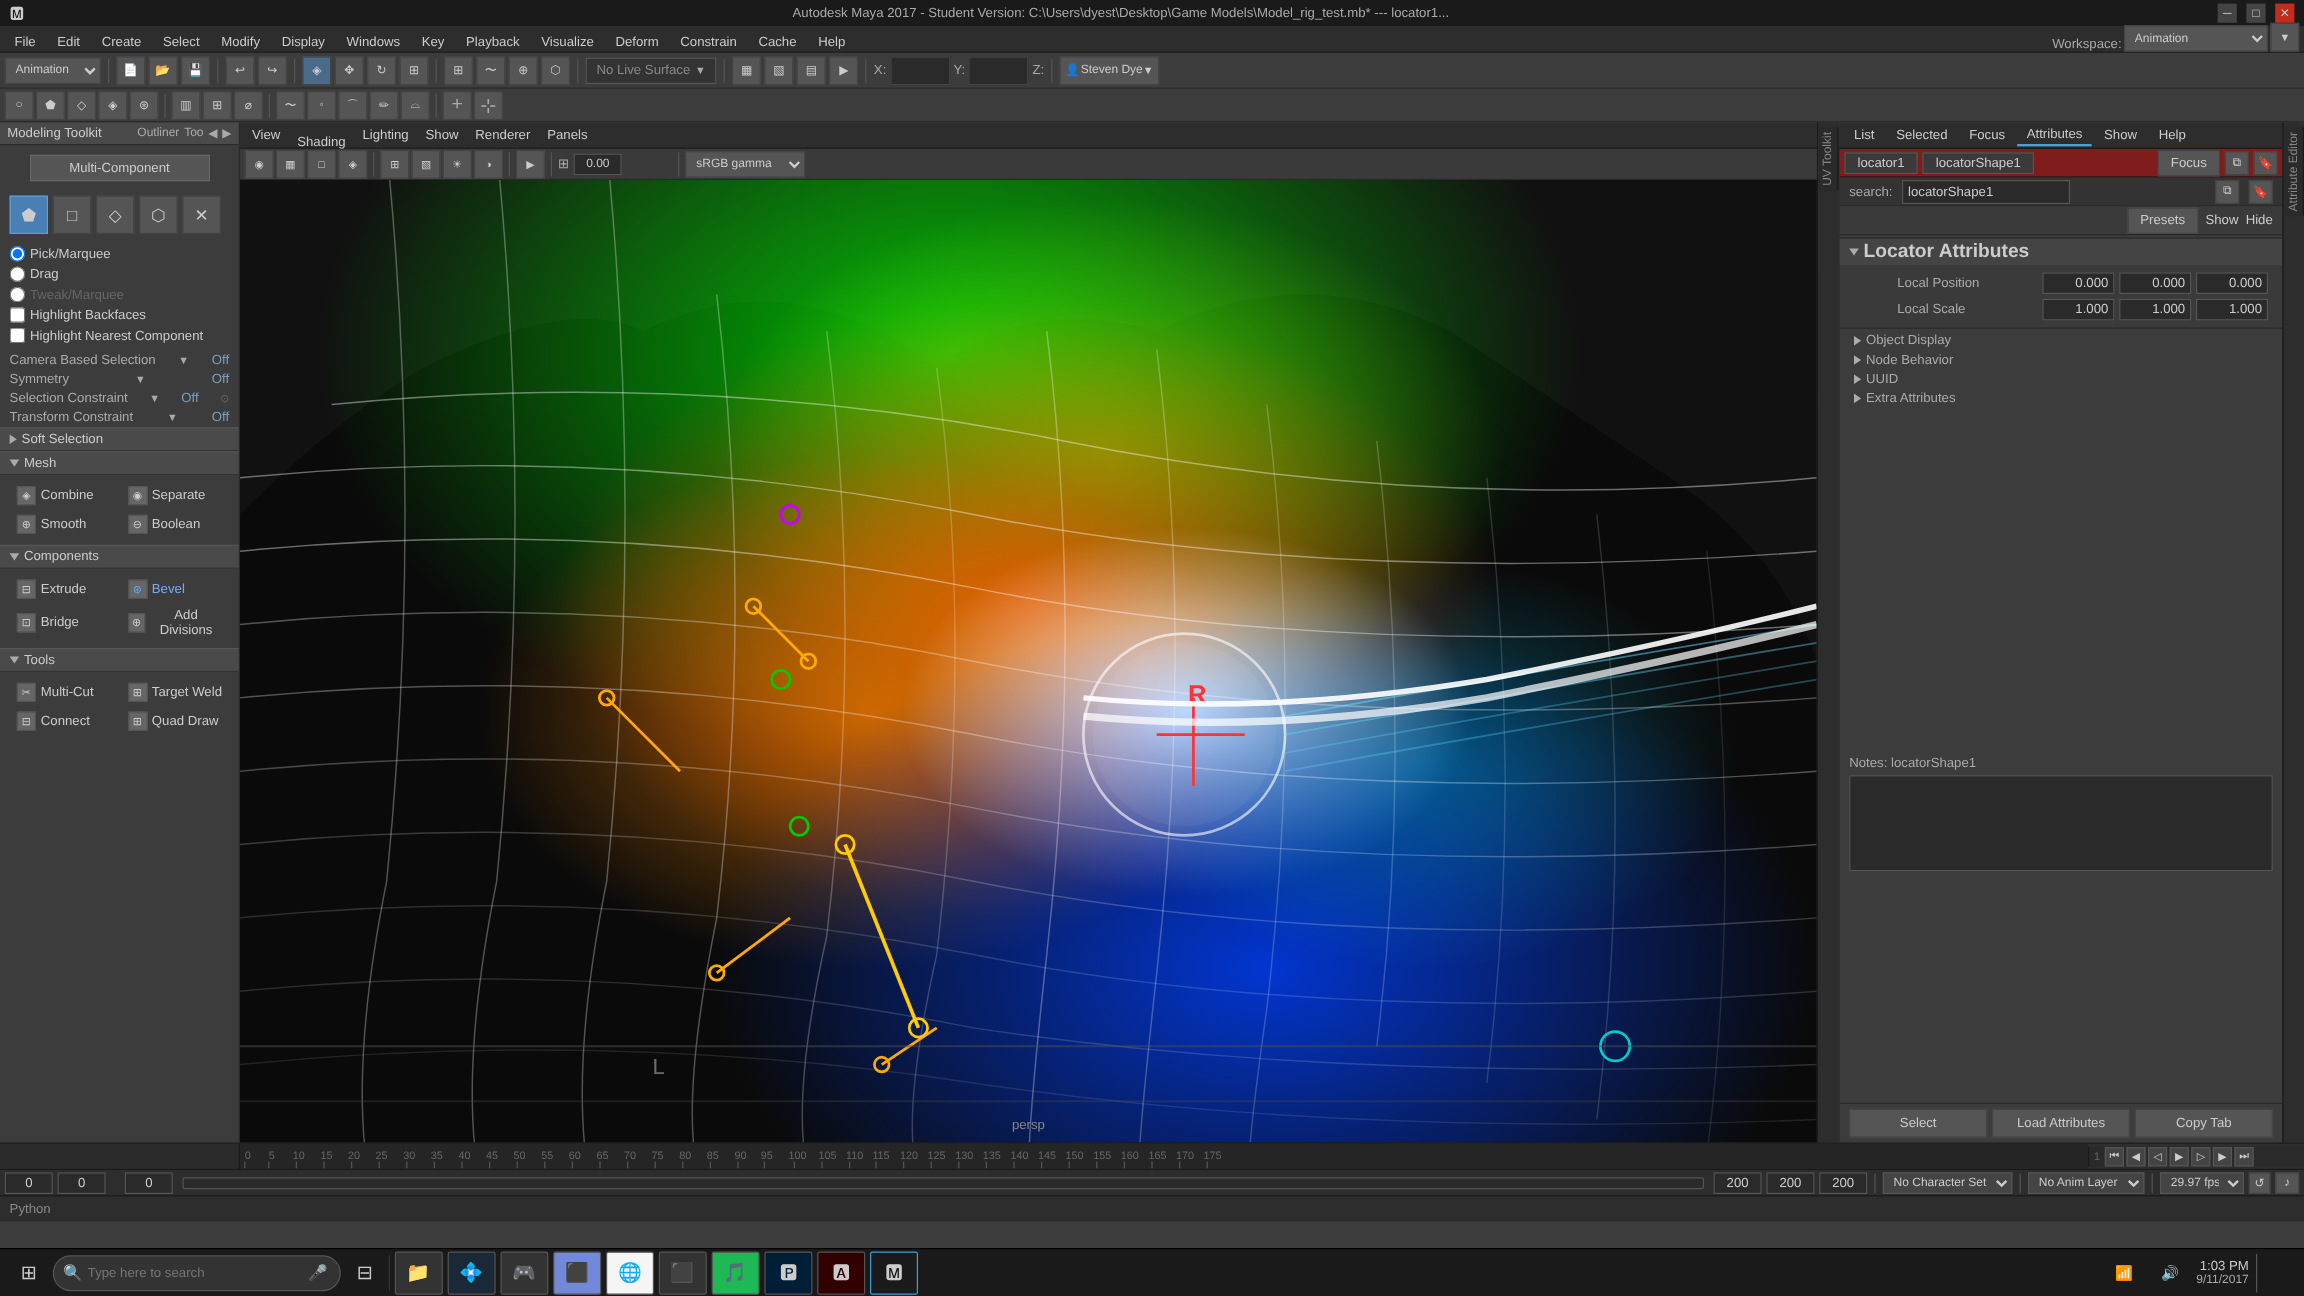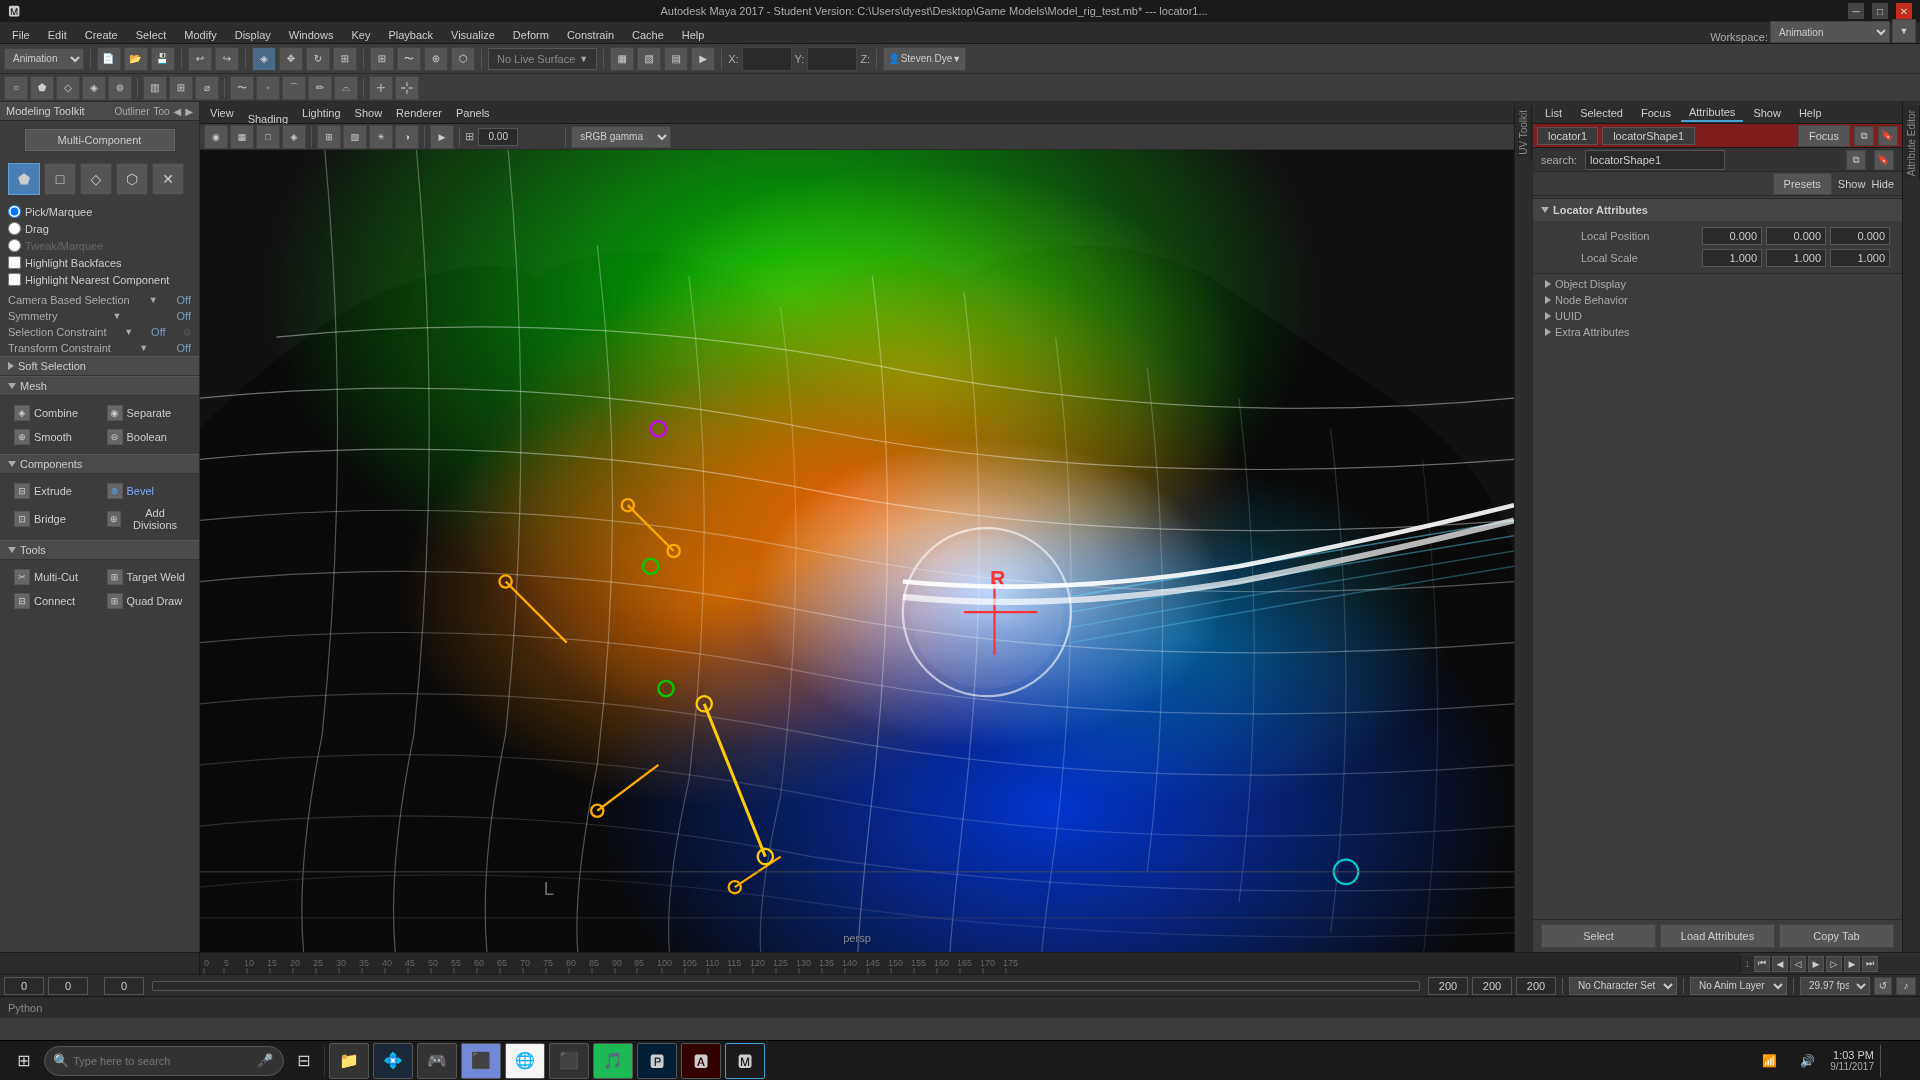--- a/index.html
+++ b/index.html
@@ -117,21 +117,21 @@
 
     #attr-content { flex: 1; display: flex; flex-direction: column; overflow-y: auto; }
     .attr-input { height: 20px; background: #2a2a2a; border: 1px solid #555; color: #ccc; font-size: 11px; padding: 0 4px; flex: 1; }
     .attr-btn { height: 22px; padding: 0 10px; background: #555; border: 1px solid #444; color: #ccc; cursor: pointer; font-size: 11px; }
 
     .attr-section {
       background: #3a3a3a; margin: 2px 0; border-top: 1px solid #2a2a2a; border-bottom: 1px solid #2a2a2a;
     }
     .attr-section-header {
       height: 22px; background: #444; display: flex; align-items: center; padding: 0 8px; gap: 4px;
-      cursor: pointer; font-size: 11px; font-weight: bold;
+      cursor: pointer; font-size: 16px; font-weight: bold;
     }
     .attr-row { display: flex; align-items: center; padding: 2px 12px; justify-content: space-between; }
     .attr-label { color: #aaa; font-size: 11px; min-width: 100px; margin-left: 36px; }
     .attr-fields { display: flex; gap: 4px; }
     .attr-field { width: 60px; height: 18px; background: #2a2a2a; border: 1px solid #555; color: #ccc; font-size: 11px; padding: 0 4px; text-align: right; }
     .attr-expand-row {
       display: flex; align-items: center; padding: 2px 12px; cursor: pointer; color: #aaa; font-size: 11px; gap: 4px;
     }
 
     .notes-area { padding: 4px 8px; flex: 1; }
@@ -687,20 +687,24 @@
           <span>UUID</span>
         </div>
 
         <div class="attr-expand-row">
           <span class="arrow-right"></span>
           <span>Extra Attributes</span>
         </div>
 
         <div style="flex:1;"></div>
 
+        <div class="notes-area">
+          <div class="notes-label">Notes: locatorShape1</div>
+          <textarea class="notes-input" style=""></textarea>
+        </div>
 
         <div class="attr-bottom-btns">
           <button class="attr-bottom-btn">Select</button>
           <button class="attr-bottom-btn">Load Attributes</button>
           <button class="attr-bottom-btn">Copy Tab</button>
         </div>
       </div>
     </div>
 
     <div style="width:18px; background:#2d2d2d; border-left:1px solid #1a1a1a; display:flex; flex-direction:column; align-items:center; padding:4px 0;">

